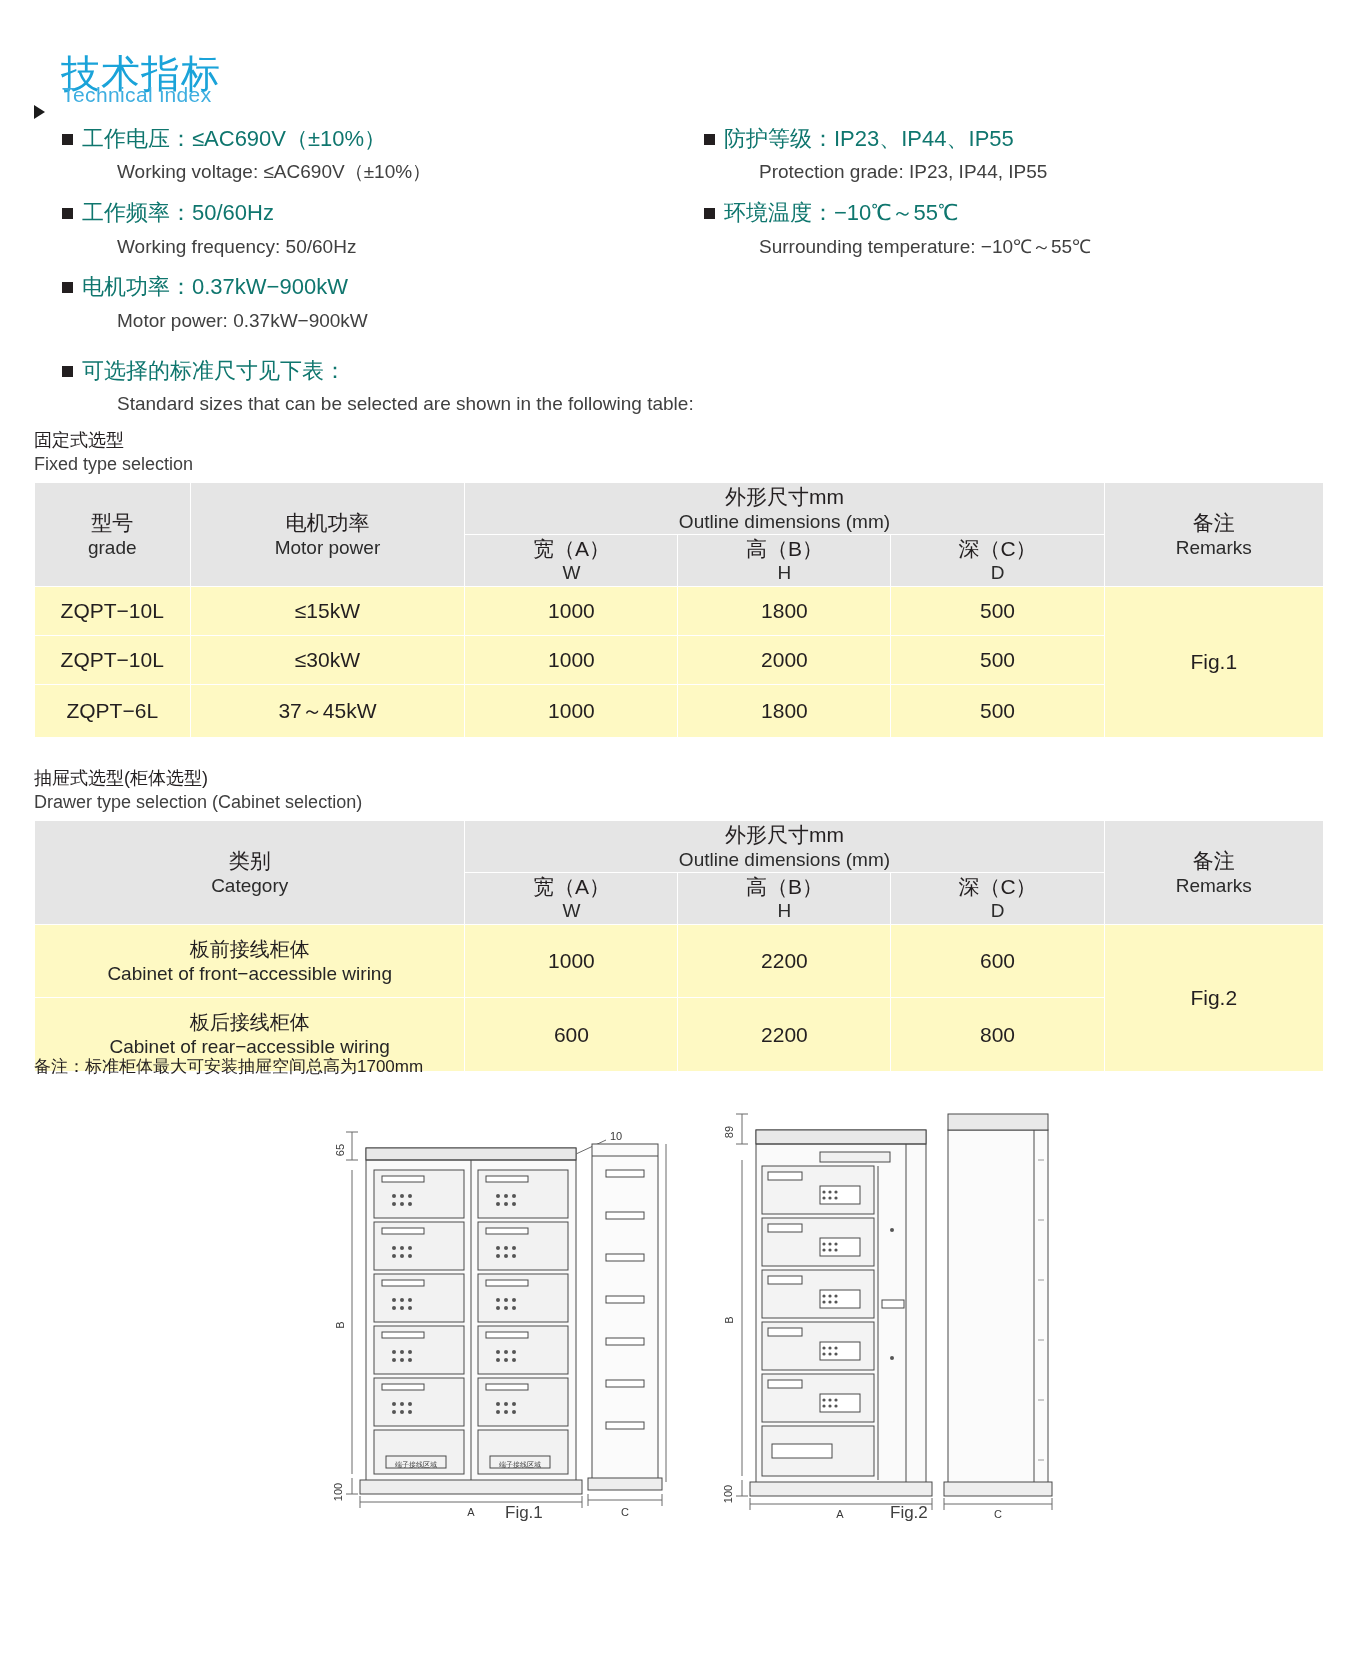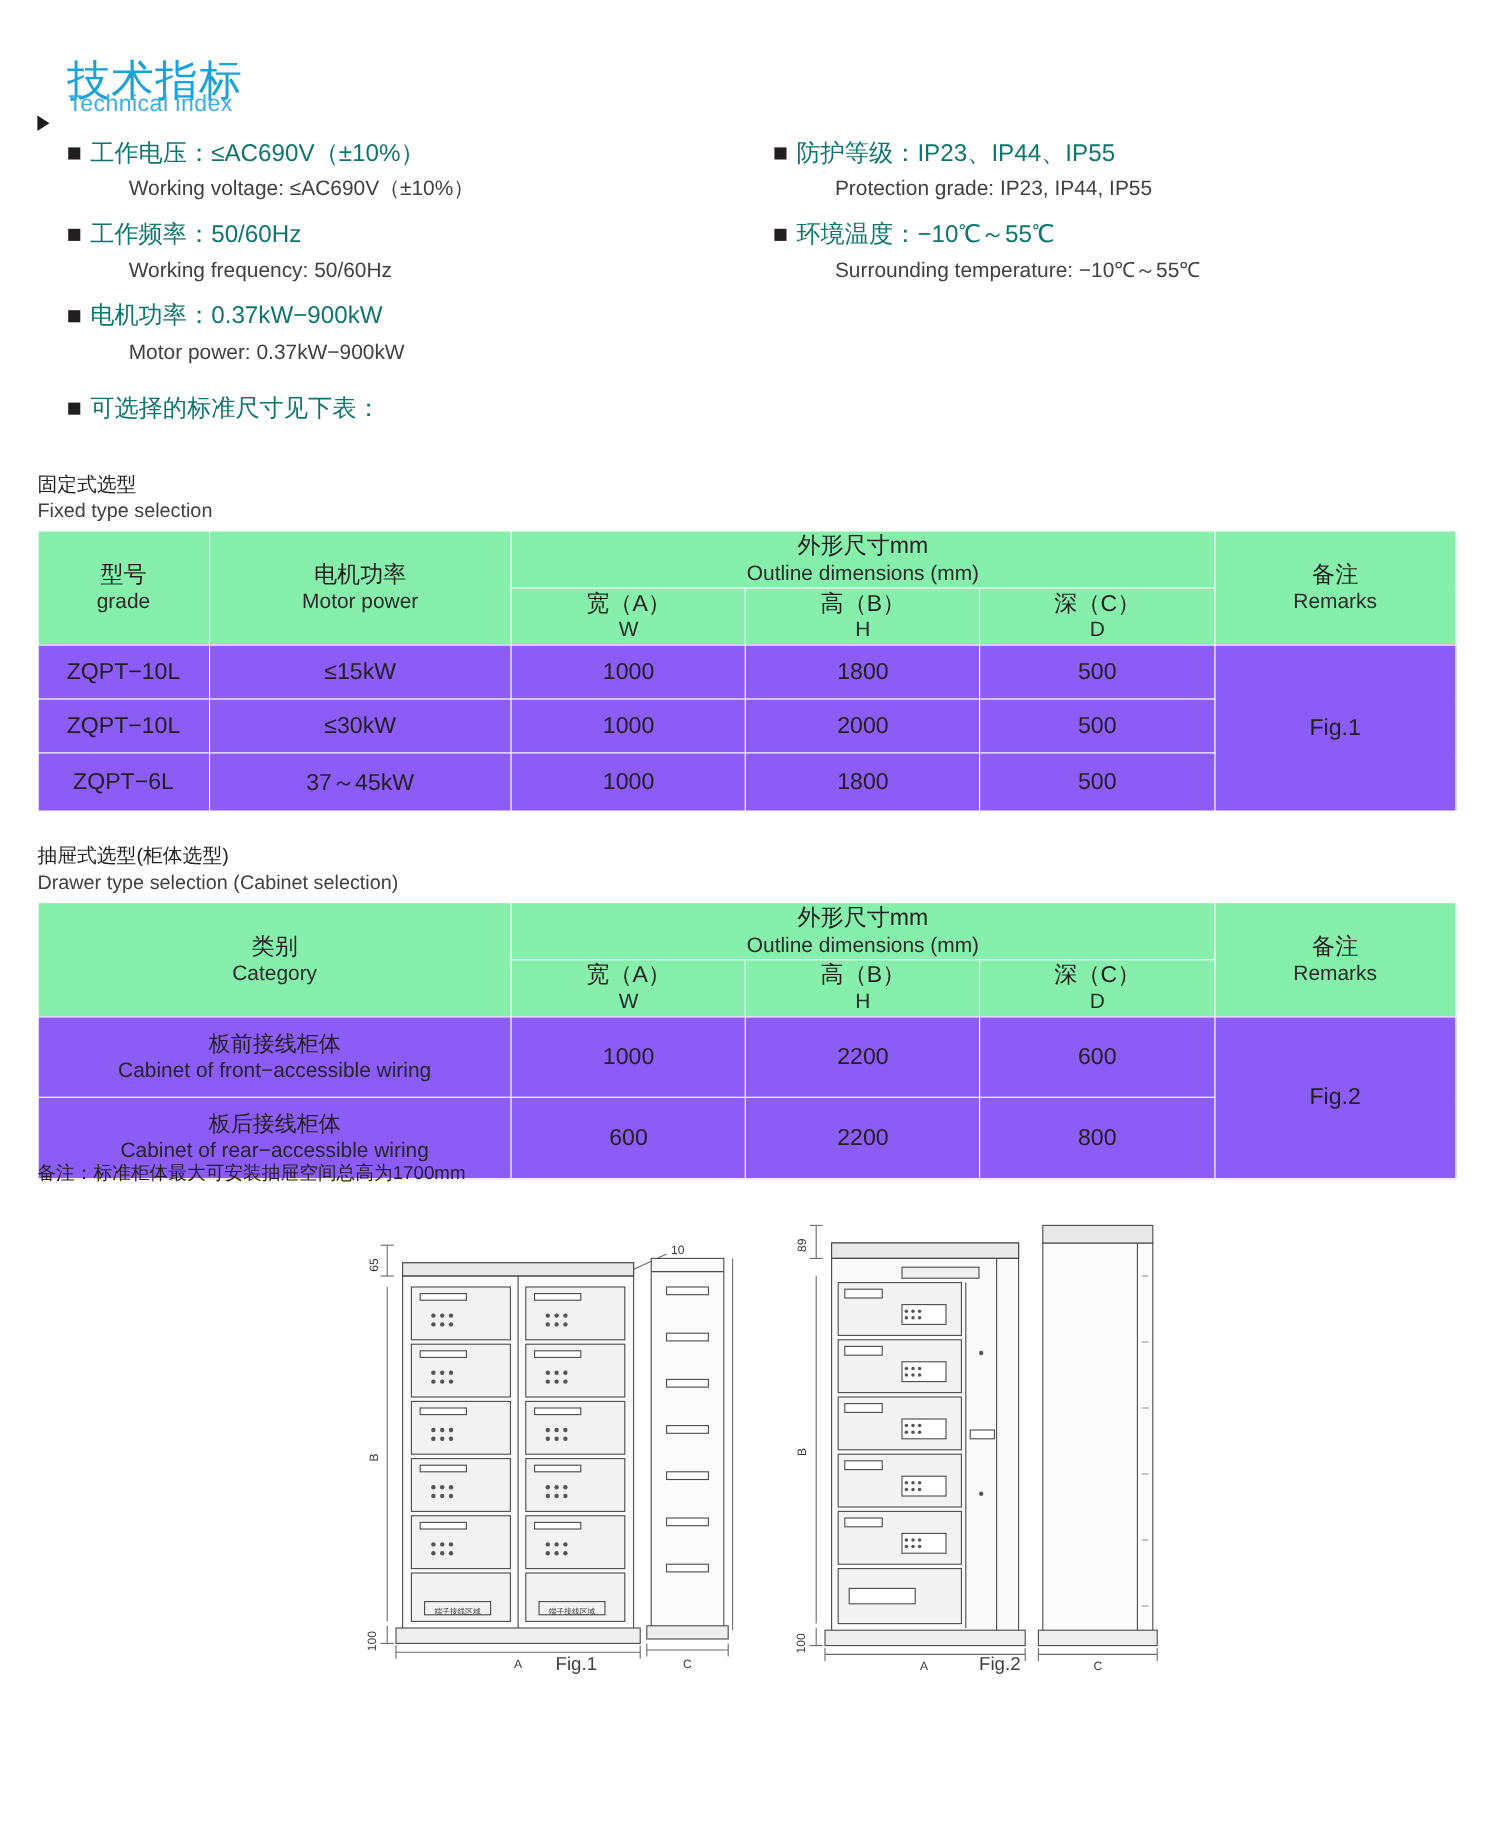--- a/index.html
+++ b/index.html
@@ -111,24 +111,24 @@
     left: 34px;
     table-layout: fixed;
   }
   table td, table th {
     border: 1px solid #ffffff;
     text-align: center;
     vertical-align: middle;
     font-weight: normal;
     color: #231f20;
   }
-  .hdr { background: #86efac; }
+  .hdr { background: #e5e5e5; }
   .hdr .cn { font-size: 21px; display: block; line-height: 1.22; }
   .hdr .en { font-size: 19px; display: block; color: #2b2b2b; line-height: 1.22; }
-  .body-cell { background: #8b5cf6; font-size: 21px; padding: 12px 4px; }
+  .body-cell { background: #fef9c3; font-size: 21px; padding: 12px 4px; }
   .cell-cn { font-size: 20px; display: block; line-height: 1.25; }
   .cell-en { font-size: 19px; display: block; line-height: 1.25; color: #262626; }
 
   #table-fixed { top: 482px; width: 1290px; }
   #table-drawer { top: 820px; width: 1290px; }
 
   .note {
     position: absolute;
     left: 34px;
     top: 1055px;
@@ -206,20 +206,21 @@
       </div>
       <div class="spec-en">Surrounding temperature: −10℃～55℃</div>
     </div>
   </div>
 
   <div class="spec-wide">
     <div class="spec-cn">
       <span class="sq"></span>
       <span>可选择的标准尺寸见下表：</span>
     </div>
+    <div class="spec-en">Standard sizes that can be selected are shown in the following table:</div>
   </div>
 </div>
 
 <div class="sec-label" style="top:428px;">
   <div>固定式选型</div>
   <div class="en">Fixed type selection</div>
 </div>
 
 <table id="table-fixed">
   <colgroup>

